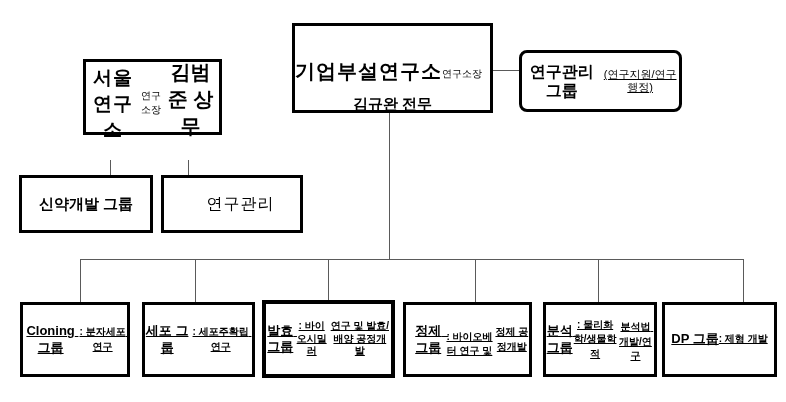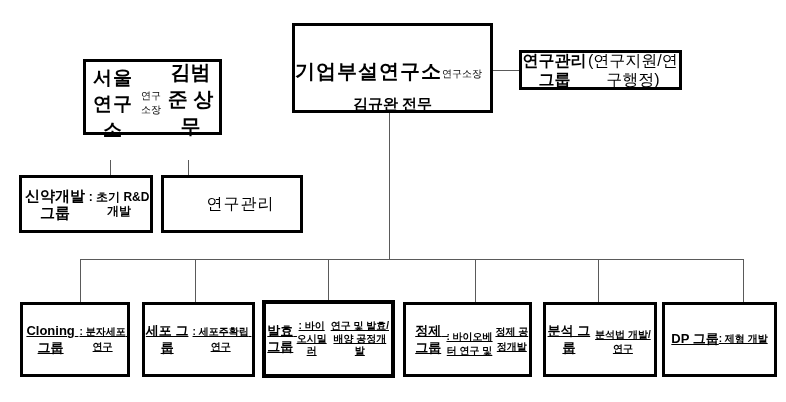--- a/index.html
+++ b/index.html
@@ -29,23 +29,23 @@
   .center { justify-content: center; }
   .line { position: absolute; background: #5a5a5a; }
 
   
   .n-root { left: 292px; top: 23px; width: 201px; height: 90px; }
   .n-root .title { font-size: 20px; font-weight: bold; margin-top: 7px; letter-spacing: 1px; }
   .n-root .role  { font-size: 10px; margin-top: 11px; }
   .n-root .person{ position: absolute; left: 0; right: 0; bottom: -4px; font-size: 15px; font-weight: 600; }
 
   
-  .n-admin-group { left: 519px; top: 50px; width: 163px; height: 40px; }
+  .n-admin-group { left: 519px; top: 50px; width: 163px; height: 62px; border-radius: 8px; }
   .n-admin-group .title { font-size: 16px; font-weight: bold; line-height: 1.2; }
-  .n-admin-group .sub   { font-size: 16px; line-height: 1.2; }
+  .n-admin-group .sub   { font-size: 11px; line-height: 1.2; text-decoration: underline; }
 
   
   .n-seoul { left: 83px; top: 59px; width: 139px; height: 76px; }
   .n-seoul .title { font-size: 19px; font-weight: bold; margin-top: 13px; letter-spacing: 1px; }
   .n-seoul .role  { font-size: 10px; margin-top: 12px; }
   .n-seoul .person{ font-size: 20px; font-weight: 600; margin-top: 5px; }
 
   
   .n-drug { left: 19px; top: 175px; width: 134px; height: 58px; }
   .n-drug .title { font-size: 15px; font-weight: bold; line-height: 1.15; }
@@ -110,21 +110,20 @@
   </div>
 
   <div class="box n-seoul">
     <div class="title">서울연구소</div>
     <div class="role">연구소장</div>
     <div class="person">김범준 상무</div>
   </div>
 
   <div class="box n-drug center">
     <div class="title">신약개발 그룹</div>
-    <div class="sub">: 초기 R&amp;D 개발</div>
   </div>
   <div class="box n-rm center">
     <div class="title">연구관리</div>
   </div>
 
   <div class="box g g1 center">
     <div class="title">Cloning 그룹</div>
     <div class="sub">: 분자세포 연구</div>
   </div>
 
@@ -140,20 +139,21 @@
   </div>
 
   <div class="box g g4 center">
     <div class="title">정제  그룹</div>
     <div class="sub sub1">: 바이오베터 연구 및</div>
     <div class="sub">정제 공정개발</div>
   </div>
 
   <div class="box g g5 center">
     <div class="title">분석 그룹</div>
+    <div class="sub">: 물리화학/생물학적</div>
     <div class="sub sub2">분석법 개발/연구</div>
   </div>
 
   <div class="box g g6 center">
     <div class="title">DP 그룹</div>
     <div class="sub">: 제형 개발</div>
   </div>
 
 </div>
 

